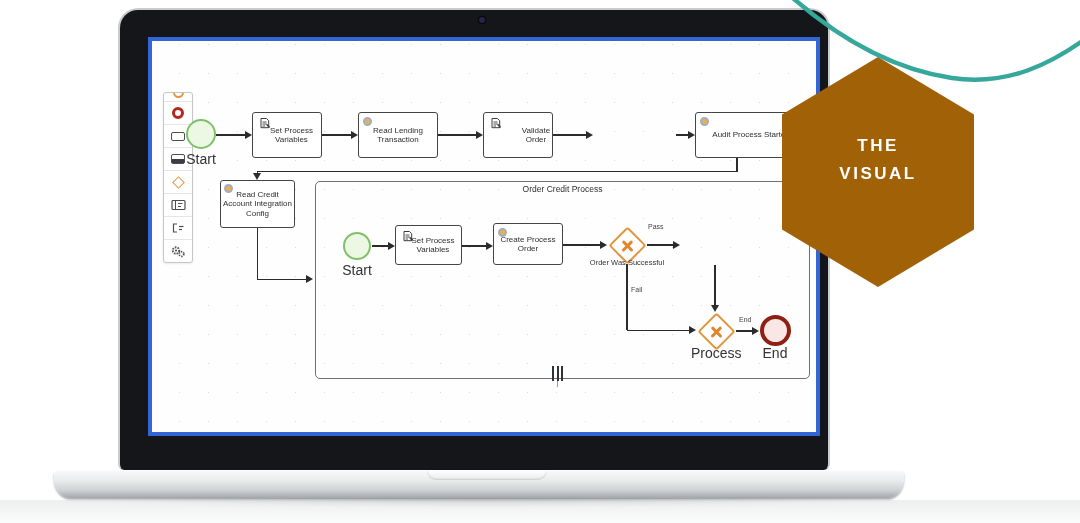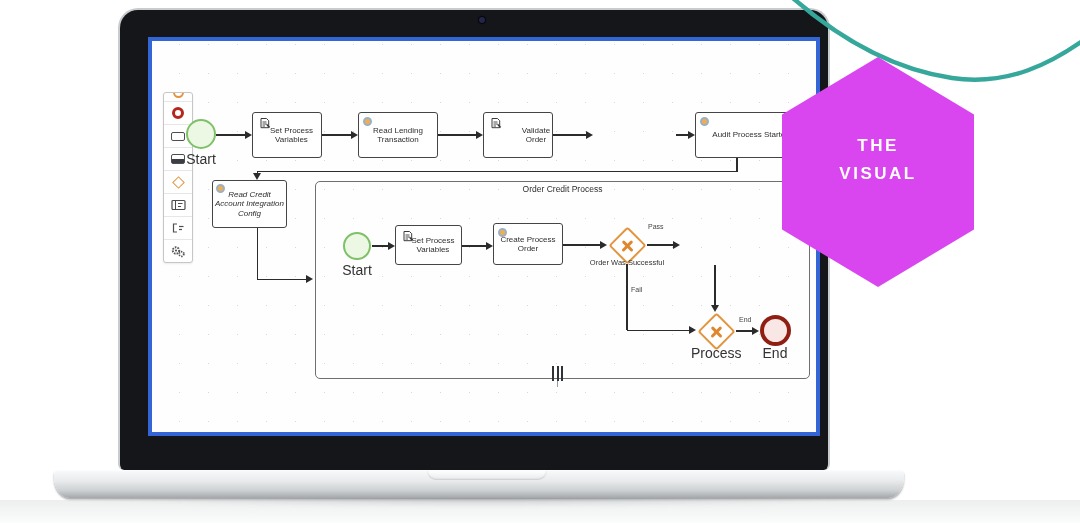--- a/index.html
+++ b/index.html
@@ -54,21 +54,21 @@
   .ctitle{position:absolute;left:0;right:0;top:2px;text-align:center;font-size:8.5px;color:#2e2e2e;}
   .lbl{position:absolute;font-size:14px;color:#333;text-align:center;}
   .elbl{position:absolute;font-size:7px;color:#444;}
   
   .ln{position:absolute;background:#2b2b2b;}
   .ah{position:absolute;width:0;height:0;}
   .ah-r{border-top:4px solid transparent;border-bottom:4px solid transparent;border-left:7px solid #2b2b2b;}
   .ah-d{border-left:4px solid transparent;border-right:4px solid transparent;border-top:7px solid #2b2b2b;}
   .mbar{position:absolute;width:2.3px;height:15px;background:#2f3338;}
   
-  .hex{position:absolute;left:782px;top:57px;width:192px;height:230px;background:#d946ef;
+  .hex{position:absolute;left:782px;top:57px;width:192px;height:230px;background:#a16207;
        clip-path:polygon(50% 0,100% 25%,100% 75%,50% 100%,0 75%,0 25%);
        display:flex;flex-direction:column;align-items:center;justify-content:center;
        padding-bottom:25px;box-sizing:border-box;}
   .hex span{color:#fff;font-weight:bold;font-size:17px;letter-spacing:2.5px;line-height:28px;}
   .curve{position:absolute;left:0;top:0;pointer-events:none;}
 </style>
 </head>
 <body>
 
 <div id="stage">
@@ -166,21 +166,21 @@
   <div class="ln" style="left:553px;top:134.4px;width:33px;height:1.3px;"></div>
   <div class="ah ah-r" style="left:586px;top:131px;"></div>
   <div class="ln" style="left:676px;top:134.4px;width:12px;height:1.3px;"></div>
   <div class="ah ah-r" style="left:688px;top:131px;"></div>
 
   <div class="ln" style="left:736.4px;top:158px;width:1.3px;height:13px;"></div>
   <div class="ln" style="left:256.5px;top:170.7px;width:481px;height:1.3px;"></div>
   <div class="ln" style="left:256.5px;top:171px;width:1.3px;height:4px;"></div>
   <div class="ah ah-d" style="left:253px;top:173px;"></div>
 
-  <div class="task" style="left:212px;top:180px;width:75px;height:48px;font-style:italic;">
+  <div class="task" style="left:220px;top:180px;width:75px;height:48px;">
     <span class="svc" style="left:3px;top:3px;"></span>
     <span>Read Credit Account Integration Config</span>
   </div>
 
   <div class="ln" style="left:256.5px;top:228px;width:1.3px;height:51px;"></div>
   <div class="ln" style="left:257px;top:278.7px;width:49px;height:1.3px;"></div>
   <div class="ah ah-r" style="left:306px;top:275.3px;"></div>
 
   <div class="container" style="left:315px;top:181px;width:493px;height:196px;">
     <div class="ctitle">Order Credit Process</div>

